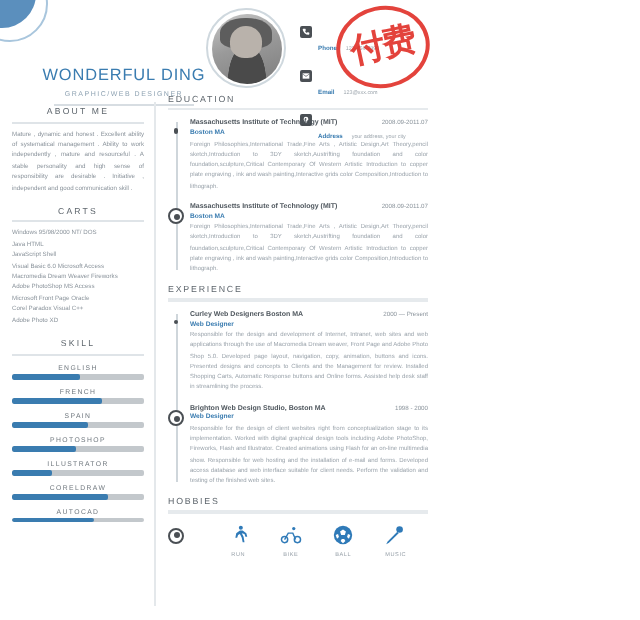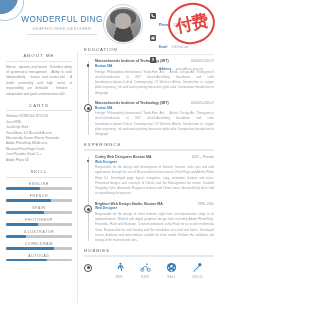--- a/index.html
+++ b/index.html
@@ -18,21 +18,21 @@
     position:absolute; left:-14px; top:-17px; width:38px; height:38px;
     border-radius:50%; border:1.6px solid #a9c6dd; background:transparent;
   }
   .deco-circle-inner {
     position:absolute; left:-16px; top:-20px; width:34px; height:34px;
     border-radius:50%; background:#5b8fbd;
   }
 
   
   .header { position:relative; height:47px; }
-  .name-block { position:absolute; left:16px; top:15px; width:92px; text-align:center; }
+  .name-block { position:absolute; left:16px; top:33px; width:92px; text-align:center; }
   .name { font-size:8.2px; letter-spacing:.45px; color:#3a7cb0; font-weight:400; white-space:nowrap; }
   .title-sub { font-size:3.5px; letter-spacing:.75px; color:#8fa3b3; margin-top:2.5px; }
   .name-rule { margin:3px auto 0; width:70px; height:1px; background:#d7dde2; }
 
   
   .photo-wrap {
     position:absolute; left:103px; top:4px; width:40px; height:40px;
     border-radius:50%; border:1.4px solid #cfd8de; padding:1.5px; background:#fff;
   }
   .photo {

